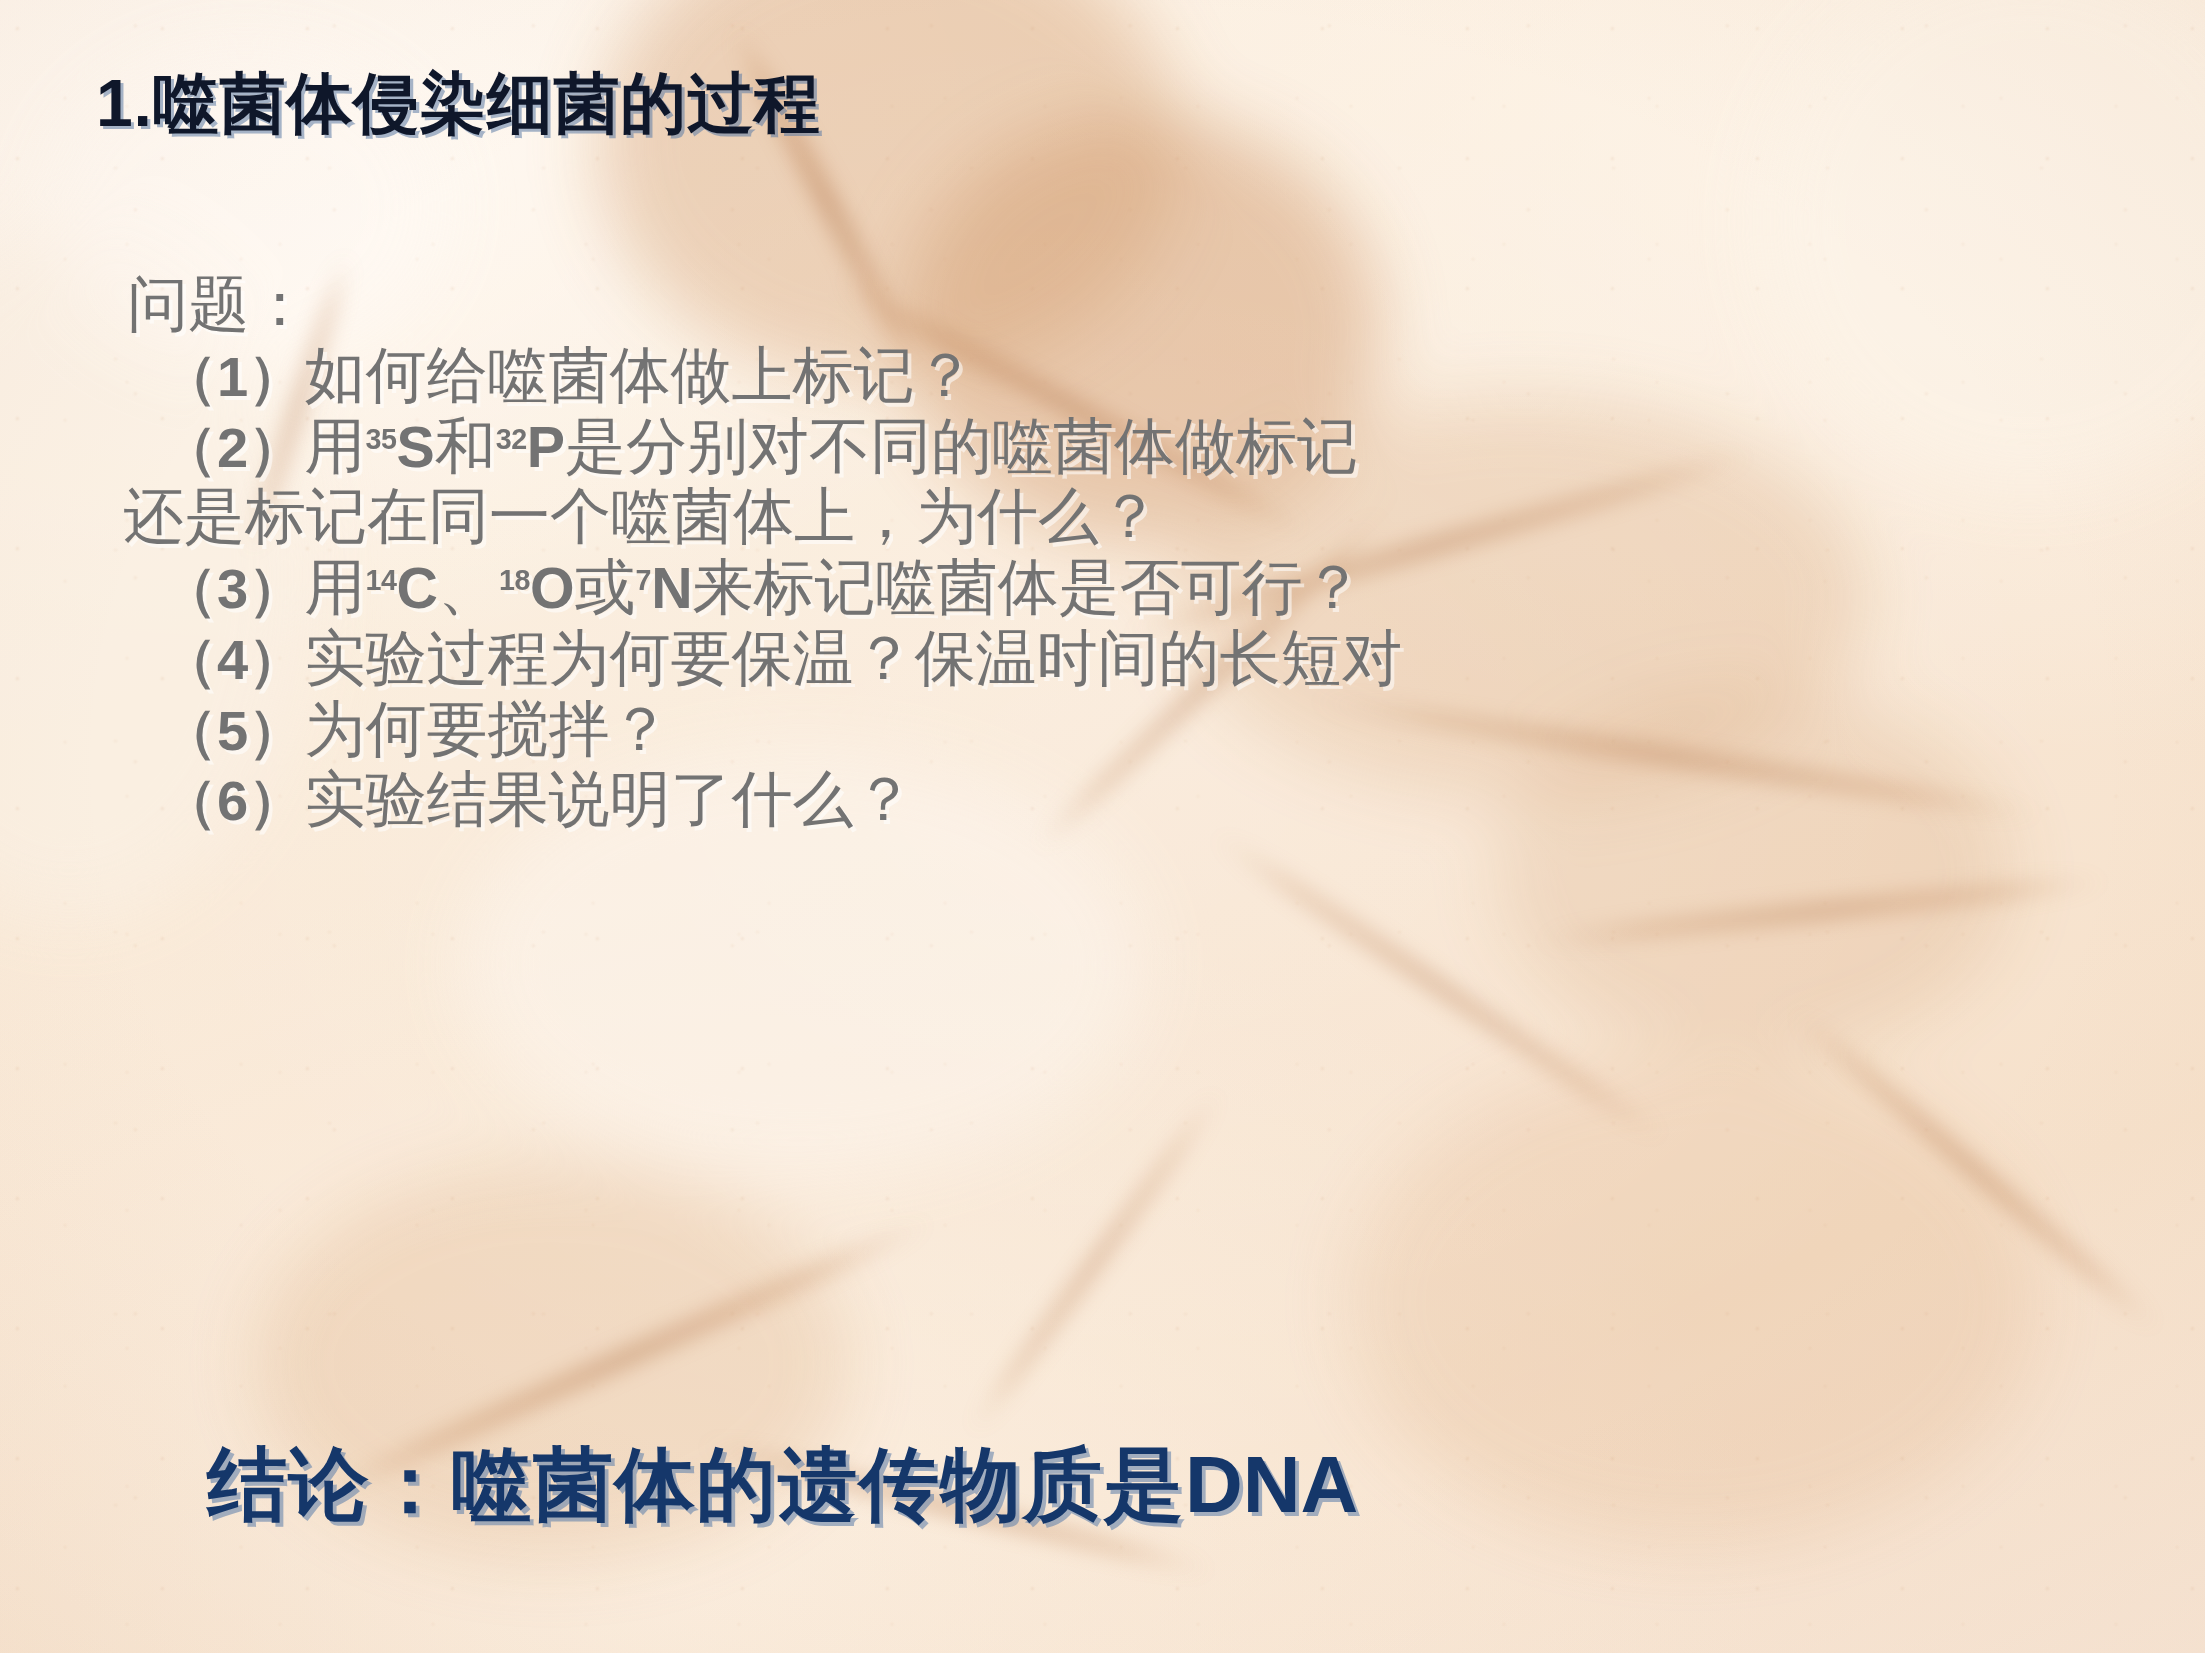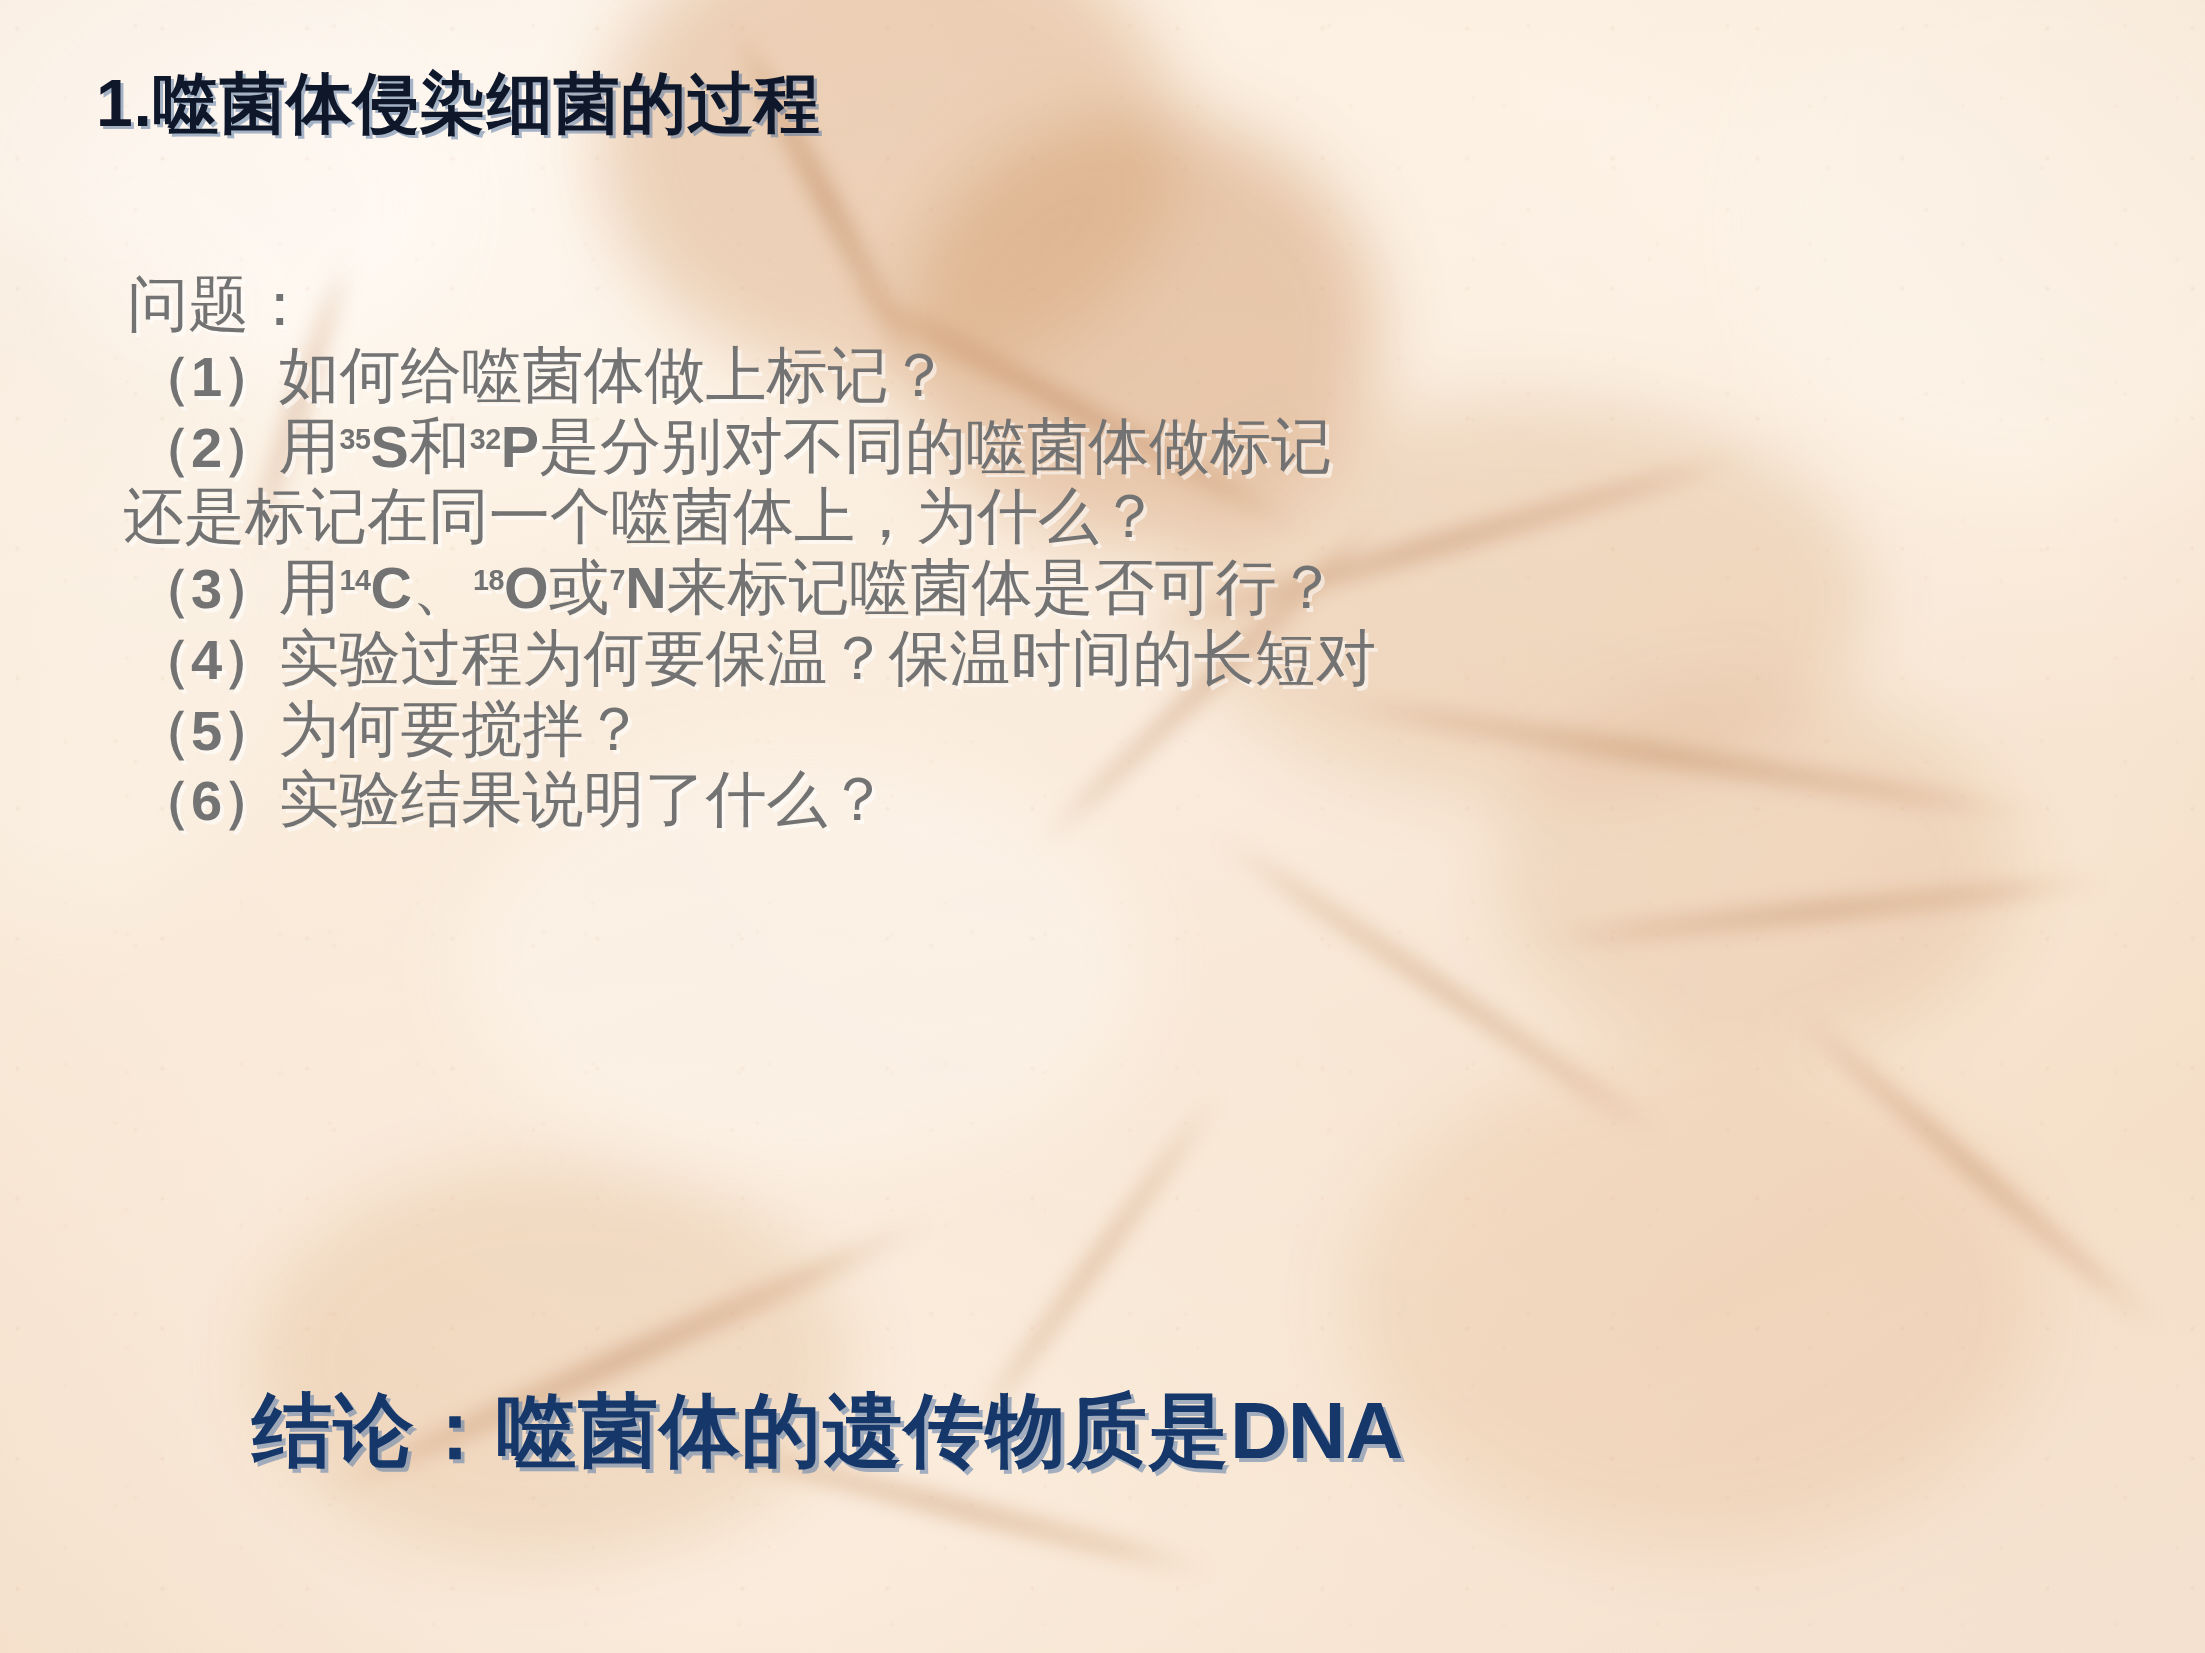--- a/index.html
+++ b/index.html
@@ -95,21 +95,21 @@
     color: #737373;
     text-shadow: 3.8px 3.8px 0 rgba(255,255,255,0.55);
     letter-spacing: 0px;
   }
   .body-line {
     white-space: pre-wrap;
     margin: 0;
     padding: 0;
   }
   .ln-heading   { margin-left: 12.3px; }
-  .ln-indent    { margin-left: 20px; }
+  .ln-indent    { margin-left: 46px; }
   .ln-wrap      { margin-left: 8px; }
 
   .sup-num {
     font-family: "Liberation Sans", "DejaVu Sans", sans-serif;
     font-weight: bold;
     font-size: 0.47em;
     vertical-align: 0.62em;
     letter-spacing: -0.4px;
   }
   .el-sym {
@@ -119,30 +119,29 @@
   }
   .num-paren {
     font-family: "Liberation Sans", "DejaVu Sans", sans-serif;
     font-weight: bold;
     font-size: 0.92em;
   }
 
   .conclusion {
     position: absolute;
     left: 207px;
-    top: 1391px;
+    top: 1445px;
     font-family: "Liberation Sans", "DejaVu Sans", sans-serif;
     font-weight: bold;
     font-size: 80px;
     line-height: 1.0;
     color: #15376a;
     text-shadow: 3.8px 3.8px 0 rgba(104,134,174,0.60);
     white-space: nowrap;
     letter-spacing: 1.5px;
-    margin-left: 45px;
   }
   .conclusion .dna {
     font-family: "Liberation Sans", "DejaVu Sans", sans-serif;
     font-weight: bold;
     letter-spacing: 0px;
   }
 </style>
 </head>
 <body>
 

